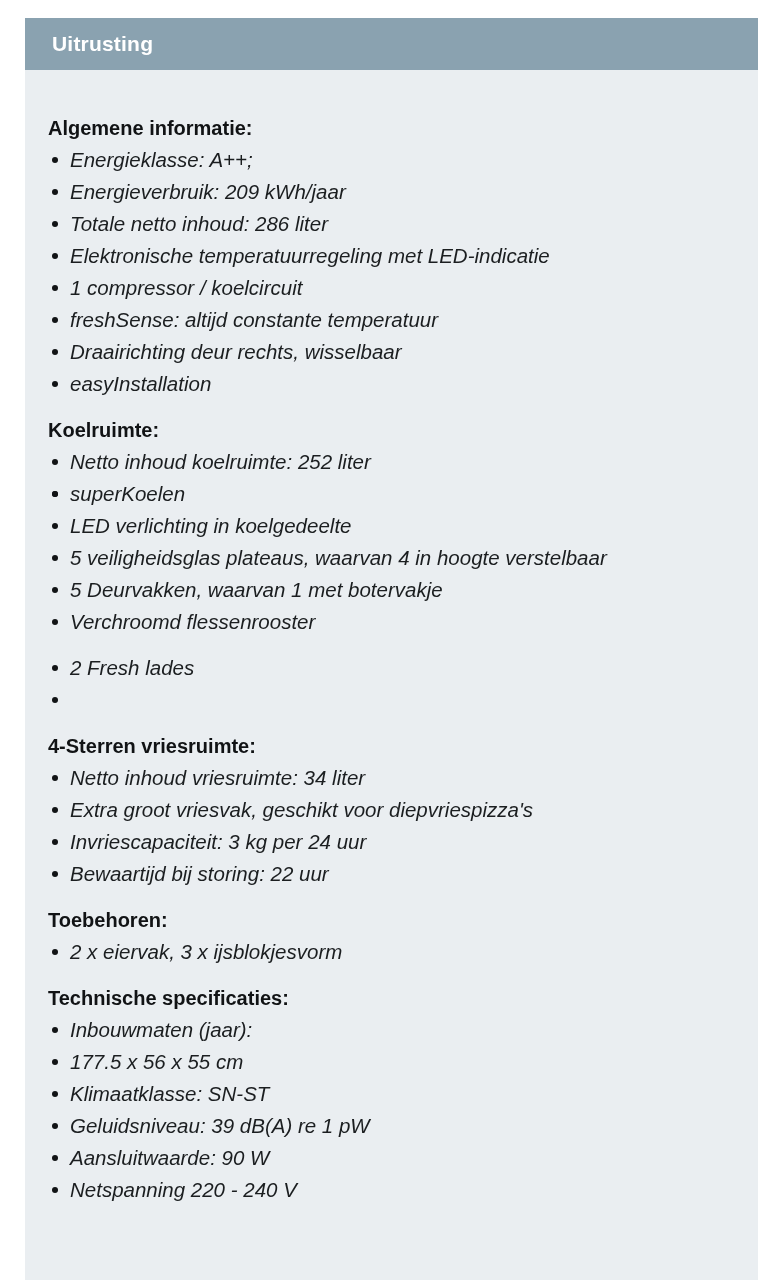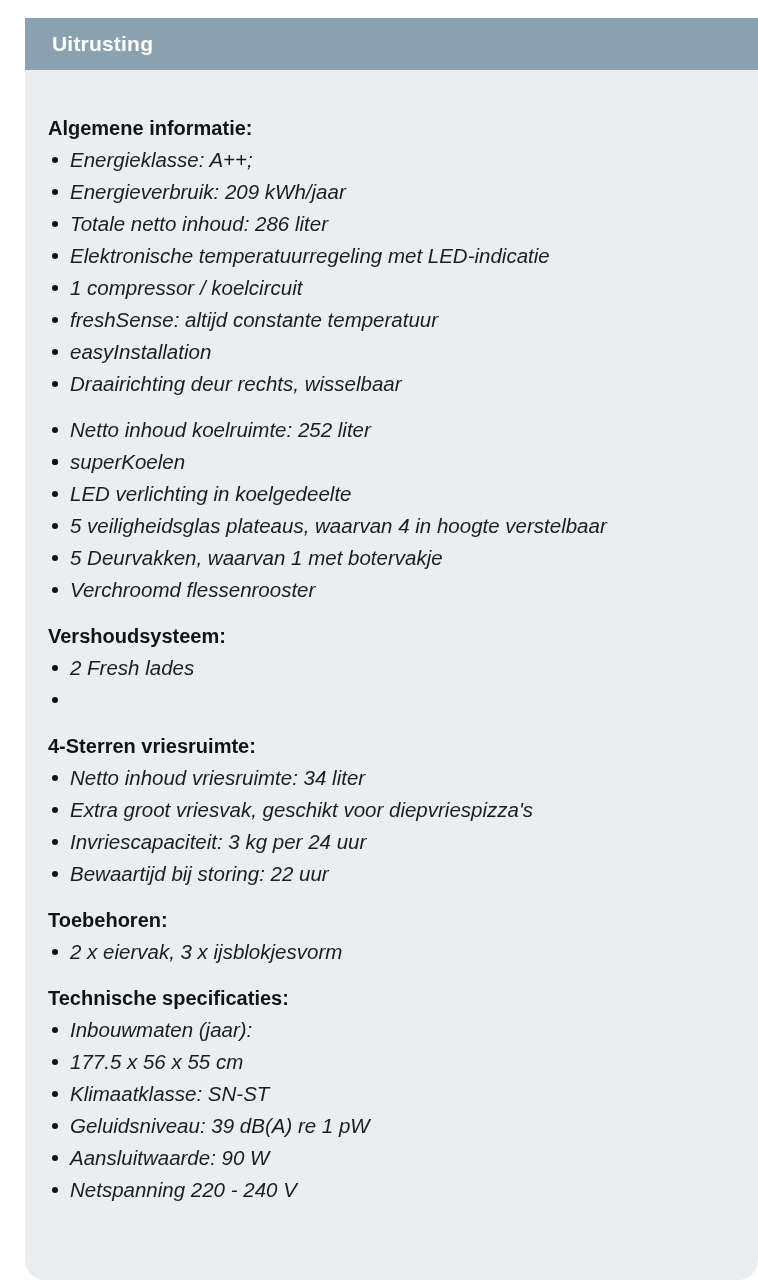--- a/index.html
+++ b/index.html
@@ -22,21 +22,20 @@
   }
 
   
   .panel {
     position: absolute;
     left: 25px;
     top: 0;
     width: 733px;
     height: 1280px;
     background: #eaeef1;
-    border-radius: 20px;
   }
 
   .panel-top-gap {
     position: absolute;
     left: 0;
     top: 0;
     width: 733px;
     height: 18px;
     background: #ffffff;
   }
@@ -134,37 +133,37 @@
 
     <div class="section">
           <div class="section-heading">Algemene informatie:</div>
           <ul class="bullet-list">
             <li class="bullet-item"><span class="bullet-dot"></span><span class="bullet-text">Energieklasse: A++;</span></li>
             <li class="bullet-item"><span class="bullet-dot"></span><span class="bullet-text">Energieverbruik: 209 kWh/jaar</span></li>
             <li class="bullet-item"><span class="bullet-dot"></span><span class="bullet-text">Totale netto inhoud: 286 liter</span></li>
             <li class="bullet-item"><span class="bullet-dot"></span><span class="bullet-text">Elektronische temperatuurregeling met LED-indicatie</span></li>
             <li class="bullet-item"><span class="bullet-dot"></span><span class="bullet-text">1 compressor / koelcircuit</span></li>
             <li class="bullet-item"><span class="bullet-dot"></span><span class="bullet-text">freshSense: altijd constante temperatuur</span></li>
+            <li class="bullet-item"><span class="bullet-dot"></span><span class="bullet-text">Draairichting deur rechts, wisselbaar</span></li>
             <li class="bullet-item"><span class="bullet-dot"></span><span class="bullet-text">easyInstallation</span></li>
-            <li class="bullet-item"><span class="bullet-dot"></span><span class="bullet-text">Draairichting deur rechts, wisselbaar</span></li>
           </ul>
         </div>
         <div class="section">
+          <div class="section-heading">Koelruimte:</div>
           <ul class="bullet-list">
             <li class="bullet-item"><span class="bullet-dot"></span><span class="bullet-text">Netto inhoud koelruimte: 252 liter</span></li>
             <li class="bullet-item"><span class="bullet-dot"></span></li>
             <li class="bullet-item"><span class="bullet-dot"></span><span class="bullet-text">superKoelen</span></li>
             <li class="bullet-item"><span class="bullet-dot"></span><span class="bullet-text">LED verlichting in koelgedeelte</span></li>
             <li class="bullet-item"><span class="bullet-dot"></span><span class="bullet-text">5 veiligheidsglas plateaus, waarvan 4 in hoogte verstelbaar</span></li>
             <li class="bullet-item"><span class="bullet-dot"></span><span class="bullet-text">5 Deurvakken, waarvan 1 met botervakje</span></li>
             <li class="bullet-item"><span class="bullet-dot"></span><span class="bullet-text">Verchroomd flessenrooster</span></li>
           </ul>
         </div>
         <div class="section">
-          <div class="section-heading">Vershoudsysteem:</div>
           <ul class="bullet-list">
             <li class="bullet-item"><span class="bullet-dot"></span><span class="bullet-text">2 Fresh lades</span></li>
             <li class="bullet-item"><span class="bullet-dot"></span><span class="bullet-text"></span></li>
           </ul>
         </div>
         <div class="section">
           <div class="section-heading">4-Sterren vriesruimte:</div>
           <ul class="bullet-list">
             <li class="bullet-item"><span class="bullet-dot"></span><span class="bullet-text">Netto inhoud vriesruimte: 34 liter</span></li>
             <li class="bullet-item"><span class="bullet-dot"></span><span class="bullet-text">Extra groot vriesvak, geschikt voor diepvriespizza's</span></li>

